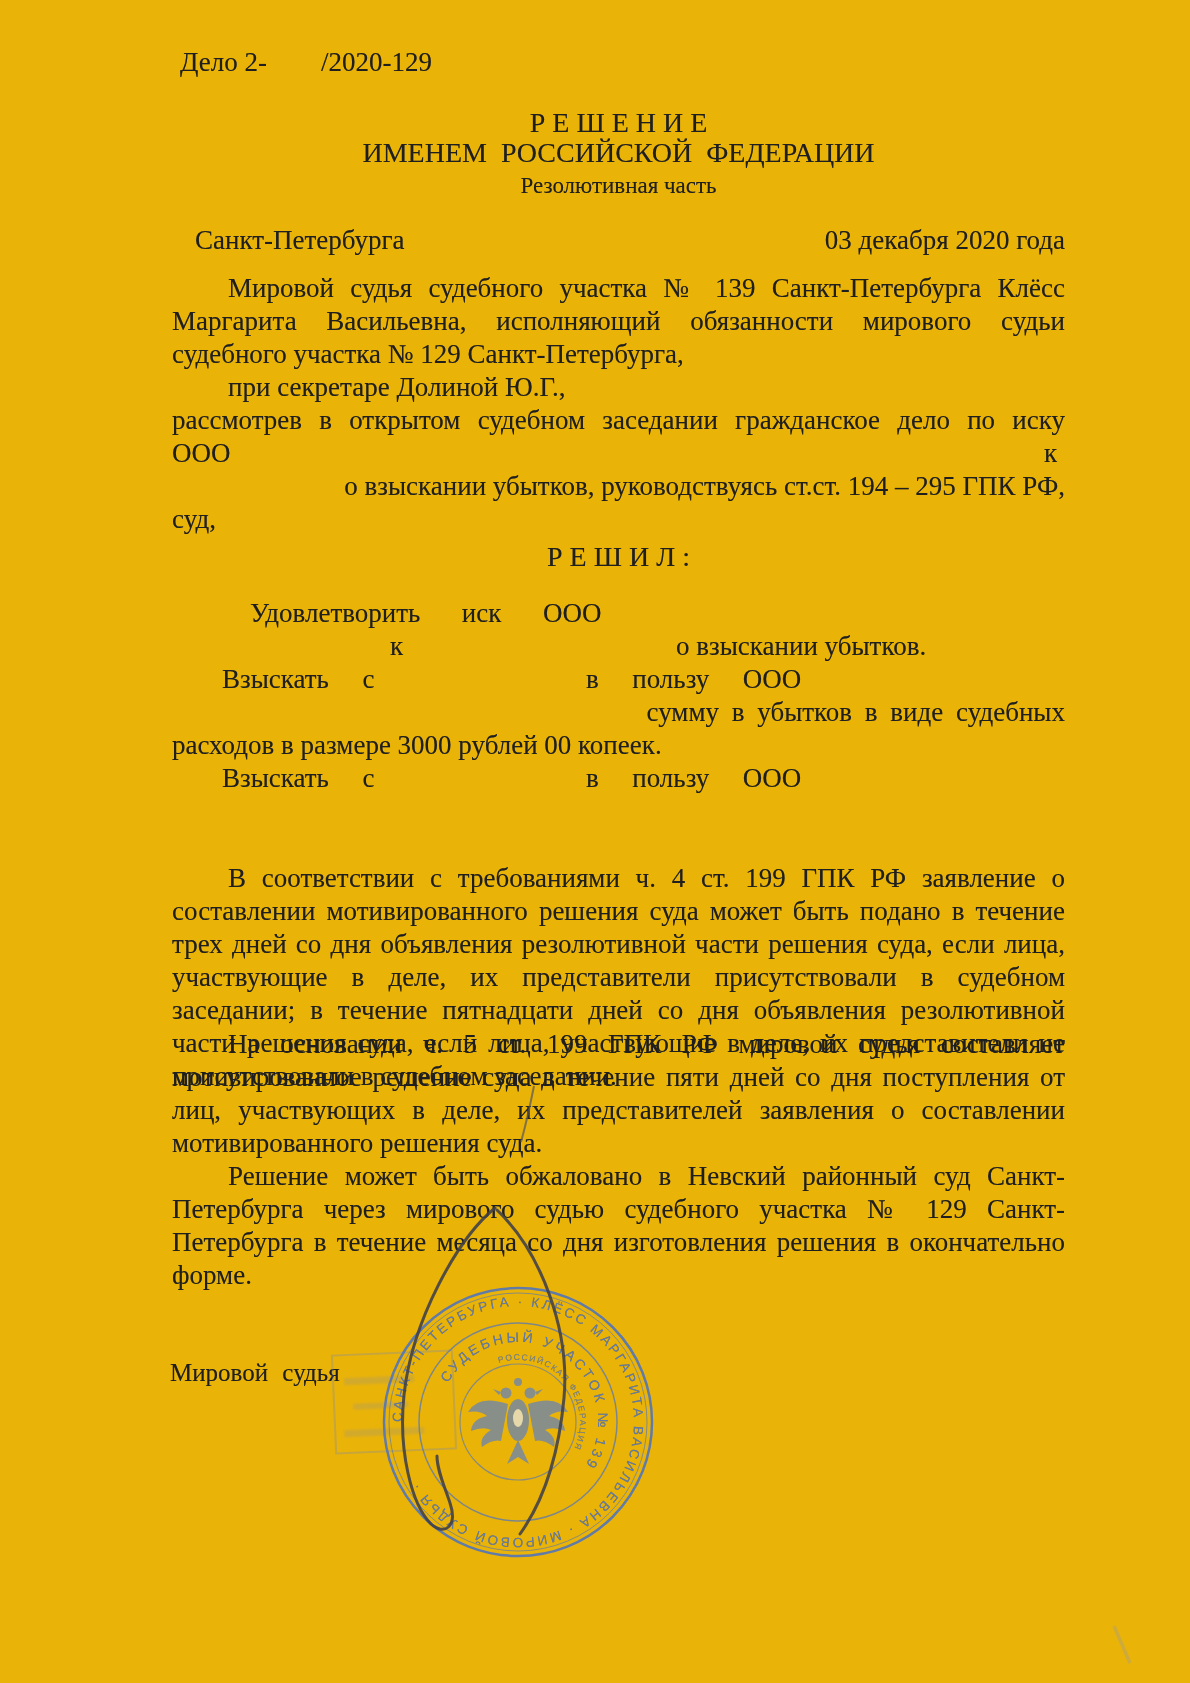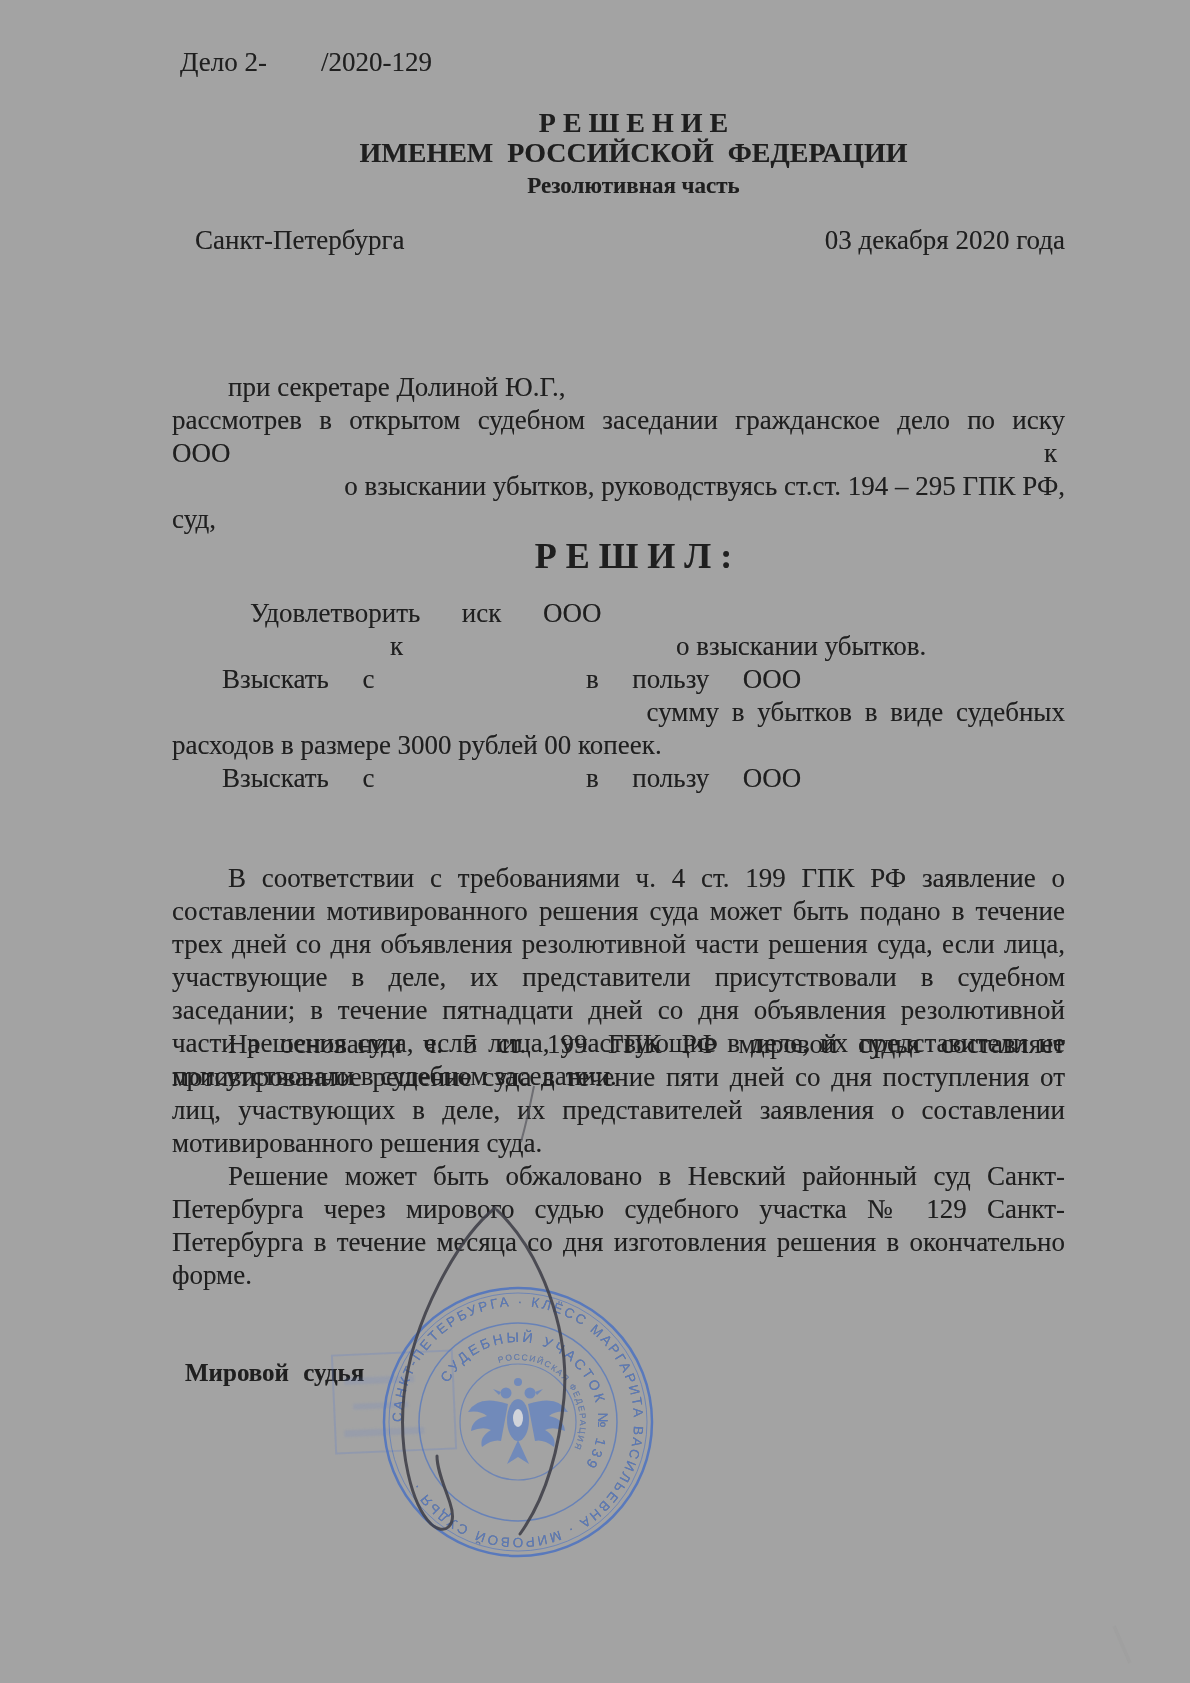--- a/index.html
+++ b/index.html
@@ -1,30 +1,30 @@
 <!DOCTYPE html>
 <html lang="ru"><head>
 <meta charset="utf-8">
 <style>
   html,body{margin:0;padding:0;background:#e9e9e9;}
   .page{
     position:relative;width:1190px;height:1683px;margin:0 auto;
-    background:#a3a3a3;overflow:hidden;
+    background:#eab308;overflow:hidden;
     font-family:"Liberation Serif","DejaVu Serif",serif;
     color:#1f1f1f;
     text-shadow:0 0 .5px rgba(45,45,45,.45);
   }
   .line{position:absolute;font-size:27px;line-height:33px;white-space:pre-wrap;}
   .para{
     position:absolute;left:172px;width:893px;
     font-size:27px;line-height:33px;
     text-align:justify;text-indent:56px;
   }
   .center{left:172px;width:893px;text-align:center;}
-  .bold{font-weight:bold;margin-left:15px;}
+  .bold{font-weight:normal;}
   .justify-last{left:172px;width:893px;text-align:justify;text-align-last:justify;}
   .row{position:absolute;left:172px;width:893px;display:flex;justify-content:space-between;font-size:27px;line-height:33px;white-space:pre-wrap;}
   .right-edge{right:125px;text-align:right;}
   .ws6{word-spacing:6px;} .ws10{word-spacing:10px;} .ws14{word-spacing:14px;} .ws16{word-spacing:16px;}
   .faded{filter:blur(.6px);color:#4e4e58;opacity:.85;}
   .stamp-svg{position:absolute;left:368px;top:1272px;width:300px;height:300px;opacity:.88;filter:blur(.4px);}
   .overlay-svg{position:absolute;left:0;top:0;width:1190px;height:1683px;pointer-events:none;}
   .rect-stamp{
     position:absolute;left:333px;top:1352px;width:118px;height:96px;
     border:2px solid rgba(100,130,200,.28);transform:rotate(-2.5deg);
@@ -39,30 +39,31 @@
   <div class="line" style="left:180px;top:46px;">Дело 2-        /2020-129</div>
   <div class="line center bold" style="top:106px;font-size:28px;">Р Е Ш Е Н И Е</div>
   <div class="line center bold" style="top:136px;font-size:28px;">ИМЕНЕМ  РОССИЙСКОЙ  ФЕДЕРАЦИИ</div>
   <div class="line center bold" style="top:169px;font-size:23px;">Резолютивная часть</div>
 
   <div class="row" style="top:224px;">
     <span style="margin-left:23px;">Санкт-Петербурга</span>
     <span>03 декабря 2020 года</span>
   </div>
 
+  <div class="para" style="top:272px;">Мировой судья судебного участка № 139 Санкт-Петербурга Клёсс Маргарита Васильевна, исполняющий обязанности мирового судьи судебного участка № 129 Санкт-Петербурга,</div>
   <div class="line" style="left:228px;top:371px;">при секретаре Долиной Ю.Г.,</div>
   <div class="line justify-last" style="top:404px;">рассмотрев в открытом судебном заседании гражданское дело по иску</div>
   <div class="row" style="top:437px;text-align:right;">
     <span>ООО</span>
     <span style="margin-right:8px;">к</span>
   </div>
   <div class="line right-edge" style="top:470px;">о взыскании убытков, руководствуясь ст.ст. 194 – 295 ГПК РФ,</div>
   <div class="line" style="left:172px;top:503px;">суд,</div>
 
-  <div class="line center bold" style="top:540px;font-size:36px;">Р Е Ш И Л :</div>
+  <div class="line center bold" style="top:540px;font-size:28px;">Р Е Ш И Л :</div>
 
   <div class="line ws14" style="left:222px;top:597px;margin-left:28px;">Удовлетворить  иск  ООО</div>
   <div class="line" style="left:390px;top:630px;">к</div>
   <div class="line" style="left:676px;top:630px;font-family:Liberation Serif, serif;">о взыскании убытков.</div>
 
   <div class="line ws10" style="left:222px;top:663px;">Взыскать  с</div>
   <div class="line ws10" style="left:586px;top:663px;">в  пользу  ООО</div>
   <div class="line right-edge ws6" style="top:696px;">сумму в убытков в виде судебных</div>
   <div class="line" style="left:172px;top:729px;">расходов в размере 3000 рублей 00 копеек.</div>
 

